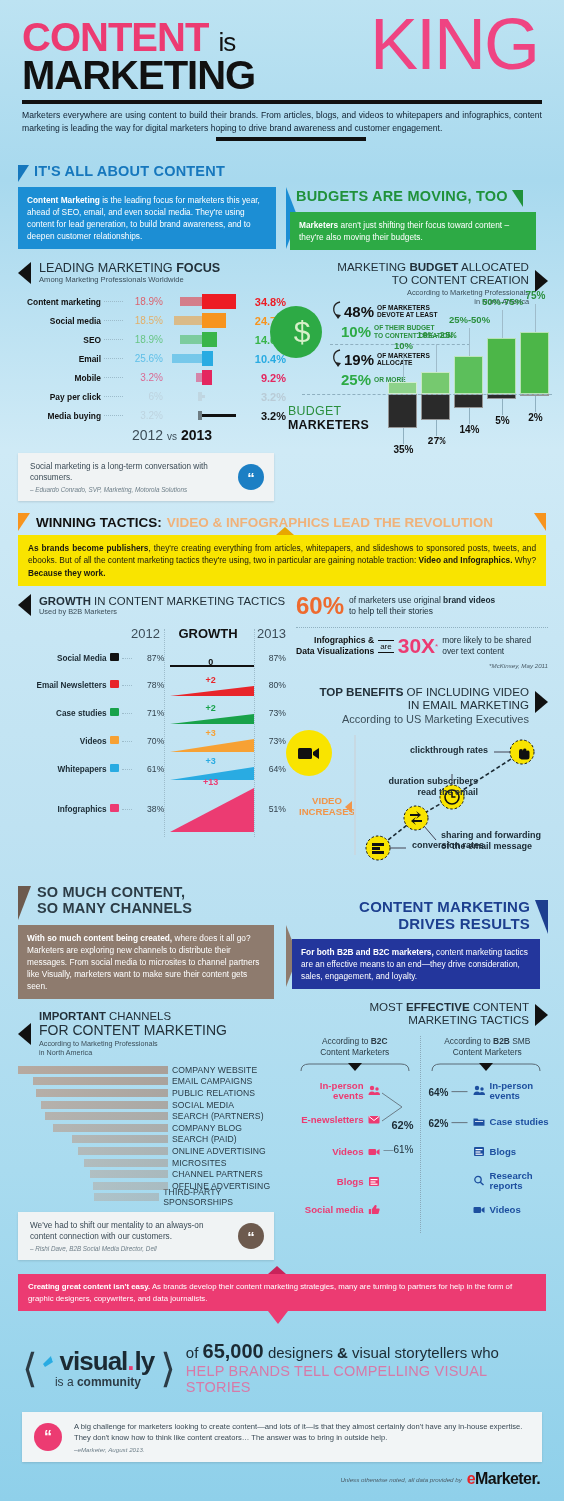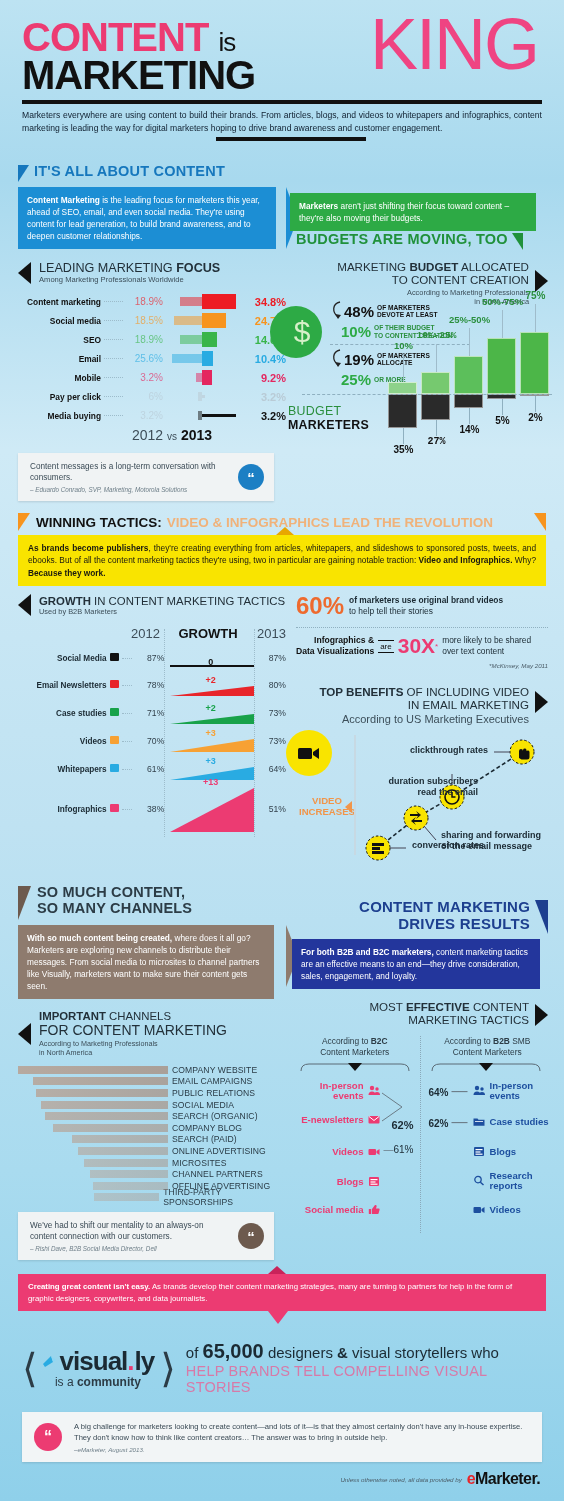--- a/index.html
+++ b/index.html
@@ -203,37 +203,37 @@
         </div>
       </div>
 
     <div style="text-align:center;margin:2px 0 0 40px;font-size:14px;color:#3d4d58;">
       <span>2012</span>
       <span style="font-size:10px;">vs</span>
       <b style="color:#111;">2013</b>
     </div>
 
     <div class="quote" style="margin-top:10px;width:256px;">
-      <p>Content messages is a long-term conversation with consumers.</p>
+      <p>Social marketing is a long-term conversation with consumers.</p>
       <cite>– Eduardo Conrado, SVP, Marketing, Motorola Solutions</cite>
       <div class="qmark" style="background:#1c7fc4;">“</div>
     </div>
   </div>
 
   <div class="col-r" style="top:188px;">
+    <div style="display:flex;align-items:flex-start;">
+      <div class="sect-title" style="color:#20913b;font-size:14.5px;">BUDGETS ARE MOVING, TOO</div>
+      <div style="width:0;height:0;border-top:0 solid transparent;border-bottom:17px solid transparent;border-right:11px solid #20913b;margin-top:2px;margin-left:4px;"></div>
+    </div>
     <div style="position:relative;margin-top:5px;">
       <div style="background:#2daa45;width:246px;margin-left:-6px;">
         <div class="flag-body">
           <b>Marketers</b><span> aren't just shifting their focus toward content – they're also moving their budgets.</span>
         </div>
       </div>
-    </div>
-    <div style="display:flex;align-items:flex-start;">
-      <div class="sect-title" style="color:#20913b;font-size:14.5px;">BUDGETS ARE MOVING, TOO</div>
-      <div style="width:0;height:0;border-top:0 solid transparent;border-bottom:17px solid transparent;border-right:11px solid #20913b;margin-top:2px;margin-left:4px;"></div>
     </div>
 
     <div style="display:flex;align-items:flex-start;margin-top:10px;justify-content:flex-end;">
       <div style="text-align:right;">
         <div style="font-size:11.6px;color:#223039;">
           <span>MARKETING </span><b>BUDGET</b><span> ALLOCATED</span>
         </div>
         <div style="font-size:11.6px;color:#223039;">TO CONTENT CREATION</div>
         <div style="font-size:7.4px;color:#3c4e59;margin-top:2px;">According to Marketing Professionals</div>
         <div style="font-size:7.4px;color:#3c4e59;">in North America</div>
@@ -436,21 +436,21 @@
         </div>
         <div style="position: absolute; left: 146px; top: -16px; height: 208px; border-left: 1.5px dotted rgb(157, 188, 203);"></div>
         <div style="position: absolute; left: 236px; top: -16px; height: 208px; border-left: 1.5px dotted rgb(157, 188, 203);"></div>
       </div>
   </div>
 
   <div class="col-r" style="top:592px;">
     <div style="display:flex;align-items:center;">
       <span style="font-size:24px;font-weight:bold;color:#ee6a2e;">60%</span>
       <span style="margin-left:5px;font-size:8.4px;line-height:1.35;color:#1b2a33;">
-        <span style="display:block;font-weight:bold;">
+        <span style="display:block;">
           <span>of marketers use original </span><b>brand videos</b>
         </span>
         <span style="display:block;">to help tell their stories</span>
       </span>
     </div>
     <div style="border-top:1px dotted #8fb0c0;margin:7px 0 6px 0;"></div>
     <div style="display:flex;align-items:center;">
       <span style="font-size:8.6px;font-weight:bold;text-align:right;line-height:1.25;color:#111;">
         <span style="display:block;">Infographics &amp;</span>
         <span style="display:block;">Data Visualizations</span>
@@ -574,21 +574,21 @@
           <div class="ch-lbl">PUBLIC RELATIONS</div>
         </div>
         <div class="ch-row">
           <div style="width:22.5px;"></div>
           <div class="ch-bar" style="width:127.5px;opacity:0.815;"></div>
           <div class="ch-lbl">SOCIAL MEDIA</div>
         </div>
         <div class="ch-row">
           <div style="width:27px;"></div>
           <div class="ch-bar" style="width:123px;opacity:0.77;"></div>
-          <div class="ch-lbl">SEARCH (ORGANIC)</div>
+          <div class="ch-lbl">SEARCH (PARTNERS)</div>
         </div>
         <div class="ch-row">
           <div style="width:34.5px;"></div>
           <div class="ch-bar" style="width:115.5px;opacity:0.725;"></div>
           <div class="ch-lbl">COMPANY BLOG</div>
         </div>
         <div class="ch-row">
           <div style="width:54px;"></div>
           <div class="ch-bar" style="width:96px;opacity:0.6799999999999999;"></div>
           <div class="ch-lbl">SEARCH (PAID)</div>

